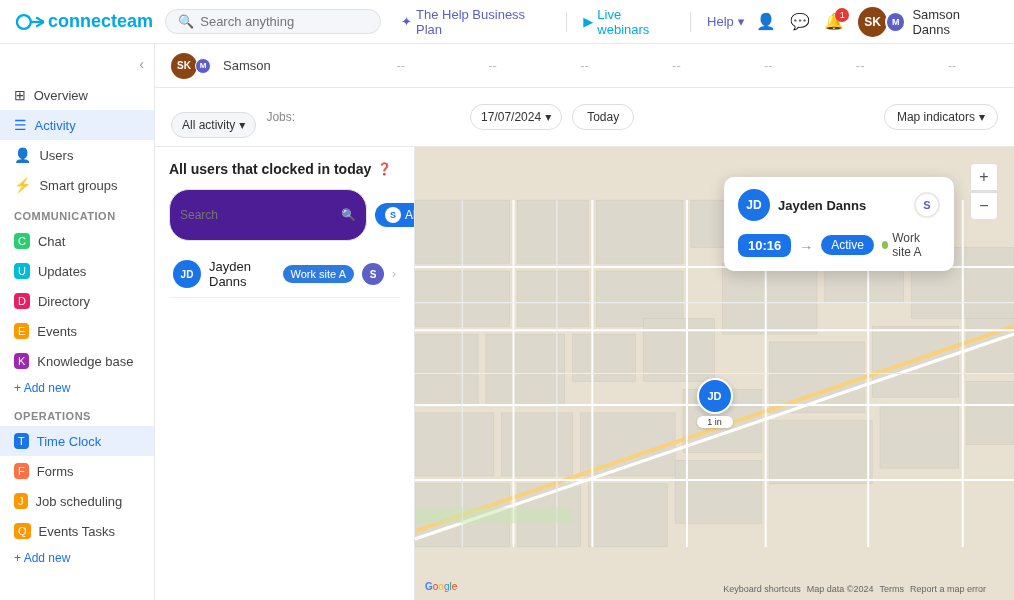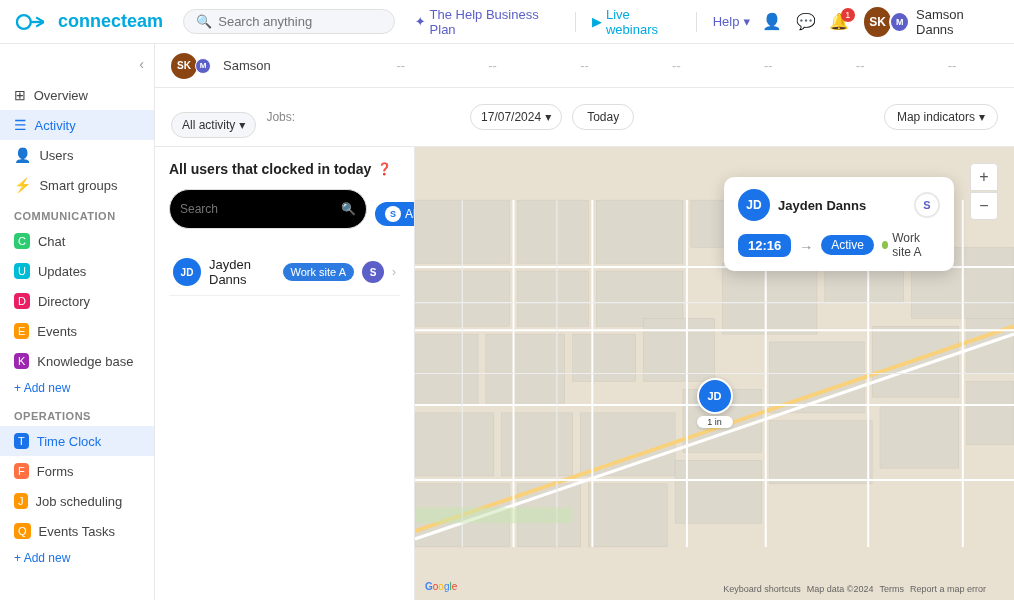--- a/index.html
+++ b/index.html
@@ -3,21 +3,21 @@
   <meta charset="utf-8">
   <style>
     * { box-sizing: border-box; margin: 0; padding: 0; font-family: -apple-system, BlinkMacSystemFont, 'Segoe UI', sans-serif; }
     body { width: 1014px; height: 600px; overflow: hidden; display: flex; flex-direction: column; background: #f5f6fa; }
 
     
     .topbar {
       display: flex; align-items: center; background: #fff; height: 44px;
       border-bottom: 1px solid #e8e8e8; padding: 0 16px; gap: 12px; flex-shrink: 0; z-index: 10;
     }
-    .logo { display: flex; align-items: center; gap: 14px; font-size: 18px; font-weight: 700; color: #00a9e0; margin-right: 8px; }
+    .logo { display: flex; align-items: center; gap: 4px; font-size: 18px; font-weight: 700; color: #00a9e0; }
     .logo-icon { width: 28px; height: 20px; }
     .search-bar {
       display: flex; align-items: center; background: #f5f6fa; border: 1px solid #e0e0e0;
       border-radius: 20px; padding: 4px 12px; gap: 6px; width: 220px;
     }
     .search-bar input { border: none; background: transparent; outline: none; font-size: 13px; color: #888; width: 160px; }
     .search-icon-top { color: #aaa; font-size: 13px; }
     .topbar-links { display: flex; align-items: center; gap: 16px; margin-left: 8px; }
     .topbar-link { display: flex; align-items: center; gap: 4px; font-size: 13px; color: #5b5fc7; cursor: pointer; }
     .topbar-link.webinar { color: #00a9e0; }
@@ -71,21 +71,21 @@
     .date-btn { display: flex; align-items: center; gap: 4px; padding: 5px 10px; border: 1px solid #ddd; border-radius: 16px; background: #fff; font-size: 12px; color: #333; cursor: pointer; }
     .today-btn { padding: 5px 14px; border: 1px solid #ddd; border-radius: 16px; background: #fff; font-size: 12px; color: #333; cursor: pointer; }
     .map-indicators-btn { margin-left: auto; display: flex; align-items: center; gap: 4px; padding: 5px 12px; border: 1px solid #ddd; border-radius: 16px; background: #fff; font-size: 12px; color: #333; cursor: pointer; }
 
     
     .map-section { display: flex; flex: 1; overflow: hidden; position: relative; }
 
     
     .left-panel { width: 260px; background: #fff; border-right: 1px solid #e8e8e8; display: flex; flex-direction: column; padding: 14px; flex-shrink: 0; overflow-y: auto; }
     .panel-title { font-size: 14px; font-weight: 600; color: #222; margin-bottom: 12px; display: flex; align-items: center; gap: 6px; }
-    .panel-search { display: flex; align-items: center; background: #000000; border: 1px solid #e0e0e0; border-radius: 20px; padding: 12px 10px; gap: 6px; margin-bottom: 10px; }
+    .panel-search { display: flex; align-items: center; background: #4c1d95; border: 1px solid #e0e0e0; border-radius: 20px; padding: 18px 10px; gap: 6px; }
     .panel-search input { border: none; background: transparent; outline: none; font-size: 12px; color: #888; flex: 1; }
     .all-btn { display: flex; align-items: center; gap: 4px; background: #1a73e8; color: #fff; border-radius: 16px; padding: 4px 10px; font-size: 12px; cursor: pointer; flex-shrink: 0; }
     .user-list-item { display: flex; align-items: center; gap: 8px; padding: 8px 4px; border-bottom: 1px solid #f0f0f0; cursor: pointer; }
     .user-list-item .uname { font-size: 13px; color: #222; font-weight: 500; flex: 1; }
     .work-badge { background: #2d7be0; color: #fff; border-radius: 12px; padding: 3px 8px; font-size: 11px; font-weight: 500; }
     .s-badge { width: 22px; height: 22px; border-radius: 50%; background: #5b5fc7; display: flex; align-items: center; justify-content: center; color: #fff; font-size: 10px; font-weight: 600; }
     .chevron-right { color: #bbb; font-size: 12px; }
 
     
     .map-container { flex: 1; position: relative; background: #e8e0d0; overflow: hidden; }
@@ -371,21 +371,21 @@
         
         <div class="map-popup">
           <div class="popup-header">
             <div class="popup-avatar">JD</div>
             <span class="popup-name">Jayden Danns</span>
             <div class="popup-s-icon">
               <span style="color:#5b5fc7; font-size:11px; font-weight:700;">S</span>
             </div>
           </div>
           <div class="popup-row">
-            <span class="time-badge">12:16</span>
+            <span class="time-badge">10:16</span>
             <span class="arrow-icon">→</span>
             <span class="active-badge">Active</span>
             <div class="worksite-label">
               <span class="dot-green"></span>
               <span>Work site A</span>
             </div>
           </div>
         </div>
 
         

